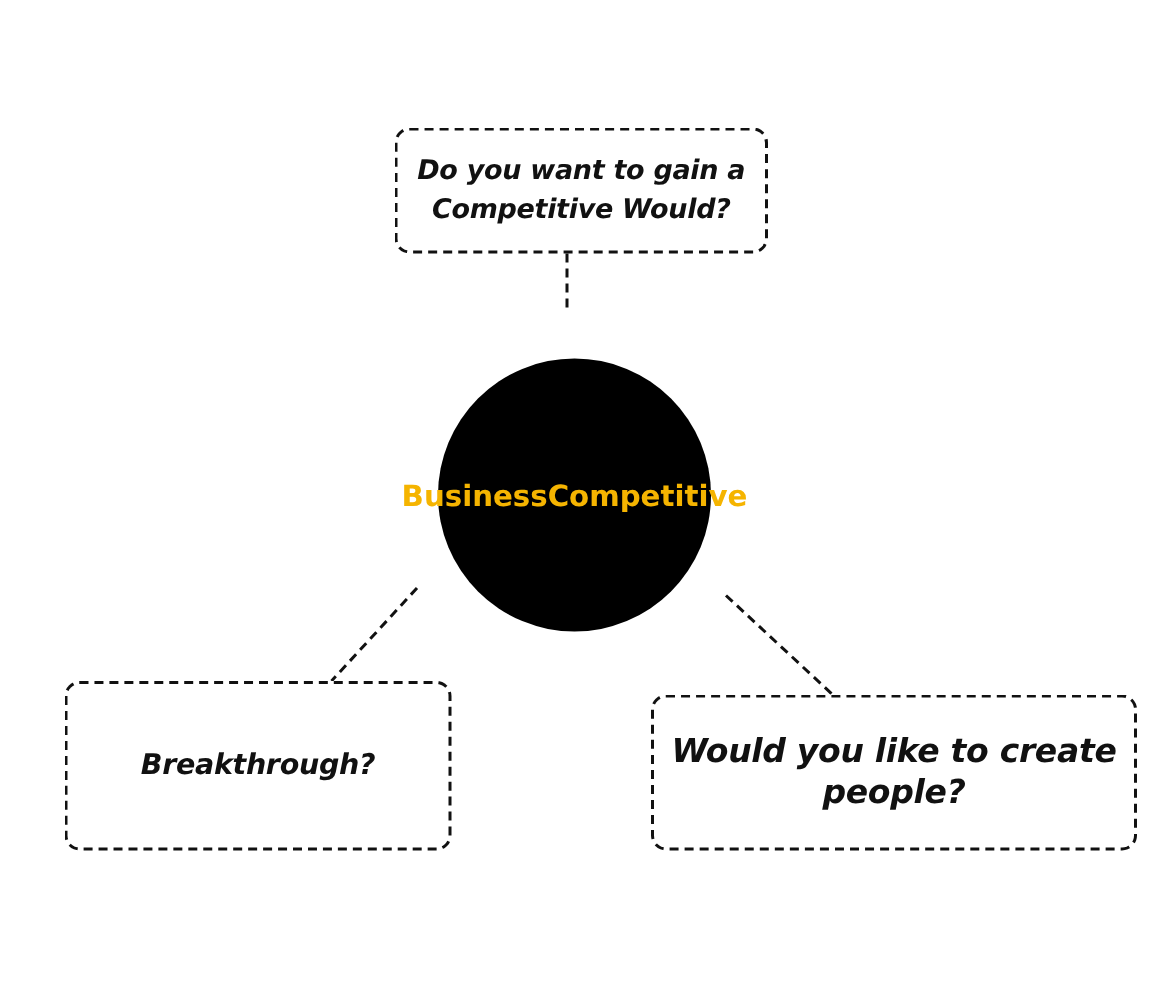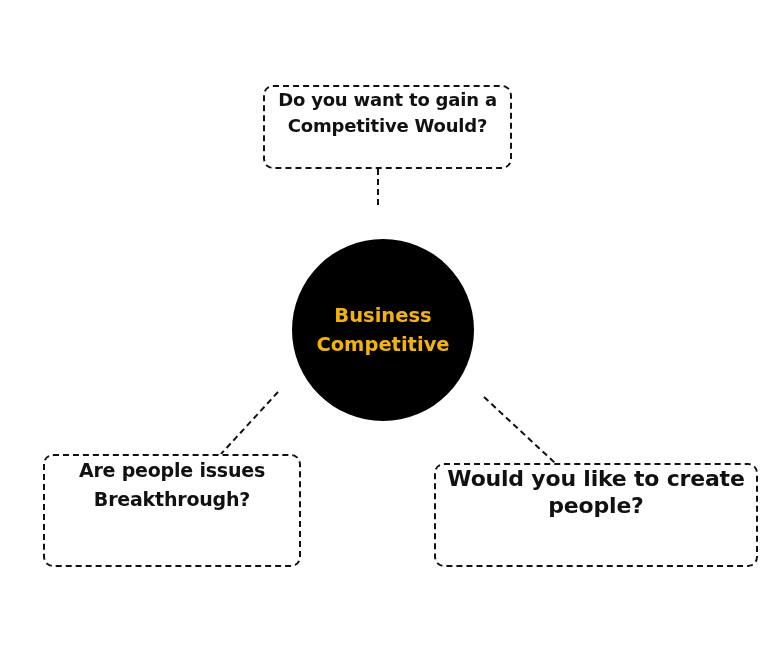--- a/index.html
+++ b/index.html
@@ -4,38 +4,39 @@
   <style>
     html, body { margin: 0; padding: 0; background: #ffffff; }
     body { width: 775px; height: 660px; position: relative; overflow: hidden; font-family: "DejaVu Sans", sans-serif; }
     .connectors { position: absolute; left: 0; top: 0; width: 775px; height: 660px; pointer-events: none; }
     .box {
       position: absolute;
       box-sizing: border-box;
       border: 2px dashed #111111;
       border-radius: 10px;
       background: #ffffff;
-      display: flex; align-items: flex-start; justify-content: center;
+      display: flex; align-items: center; justify-content: center;
       text-align: center;
       color: #111111;
       font-weight: bold;
       font-size: 18px;
       line-height: 28px;
       letter-spacing: -0.2px;
+      font-style: italic;
     }
     #box-top { left: 263px; top: 85px; width: 249px; height: 84px; line-height: 26px; }
     #box-left { left: 43px; top: 454px; width: 258px; height: 113px; font-size: 19px; line-height: 29px; }
     #box-right { left: 434px; top: 463px; width: 324px; height: 104px; font-size: 22px; line-height: 27px; }
     .box span { display: block; }
     .hub {
       position: absolute;
       left: 292px; top: 239px; width: 182px; height: 182px;
       border-radius: 50%;
       background: #000000;
-      display: flex; align-items: center; justify-content: center; flex-direction: column;
+      display: flex; align-items: center; justify-content: center; 
       font-weight: bold;
       font-size: 19.5px;
       line-height: 29px;
       text-align: center;
     }
   </style>
 </head>
 <body>
 
 <svg class="connectors" viewBox="0 0 775 660">
@@ -51,21 +52,20 @@
   </div>
 </div>
 
 <div class="hub" style="background: rgb(0, 0, 0); color: rgb(245, 180, 0);">
   <span class="hub-line">Business</span>
   <span class="hub-line">Competitive</span>
 </div>
 
 <div class="box" id="box-left">
   <div>
-    <span>Are people issues</span>
     <span>Breakthrough?</span>
   </div>
 </div>
 
 <div class="box" id="box-right">
   <div>
     <span>Would you like to create</span>
     <span>people?</span>
   </div>
 </div>

